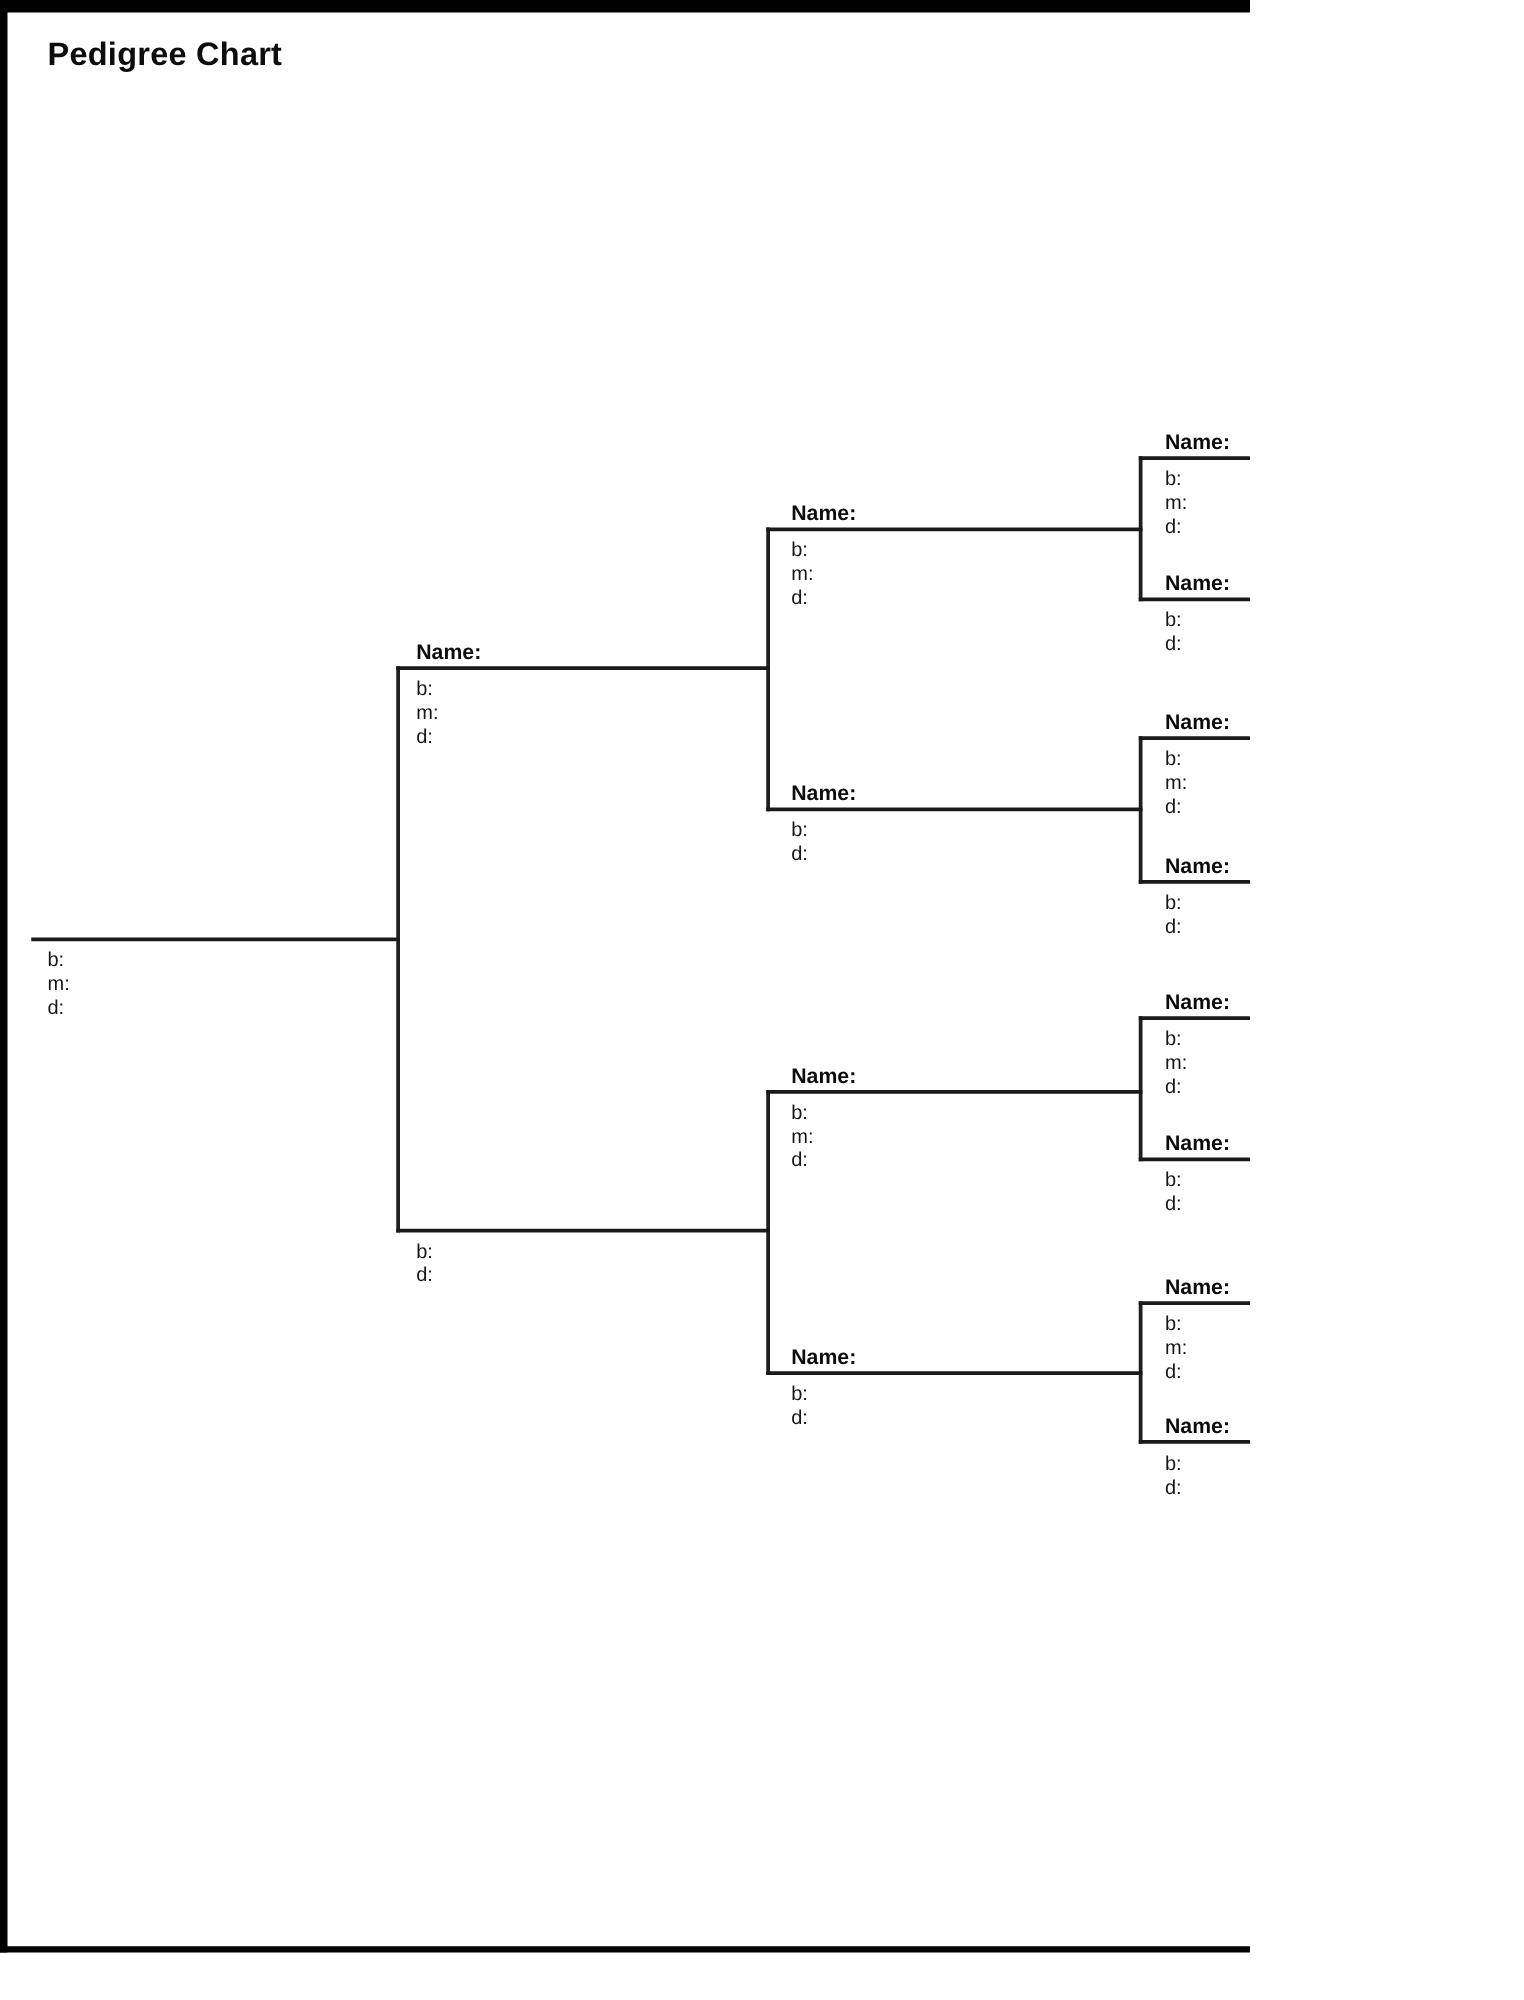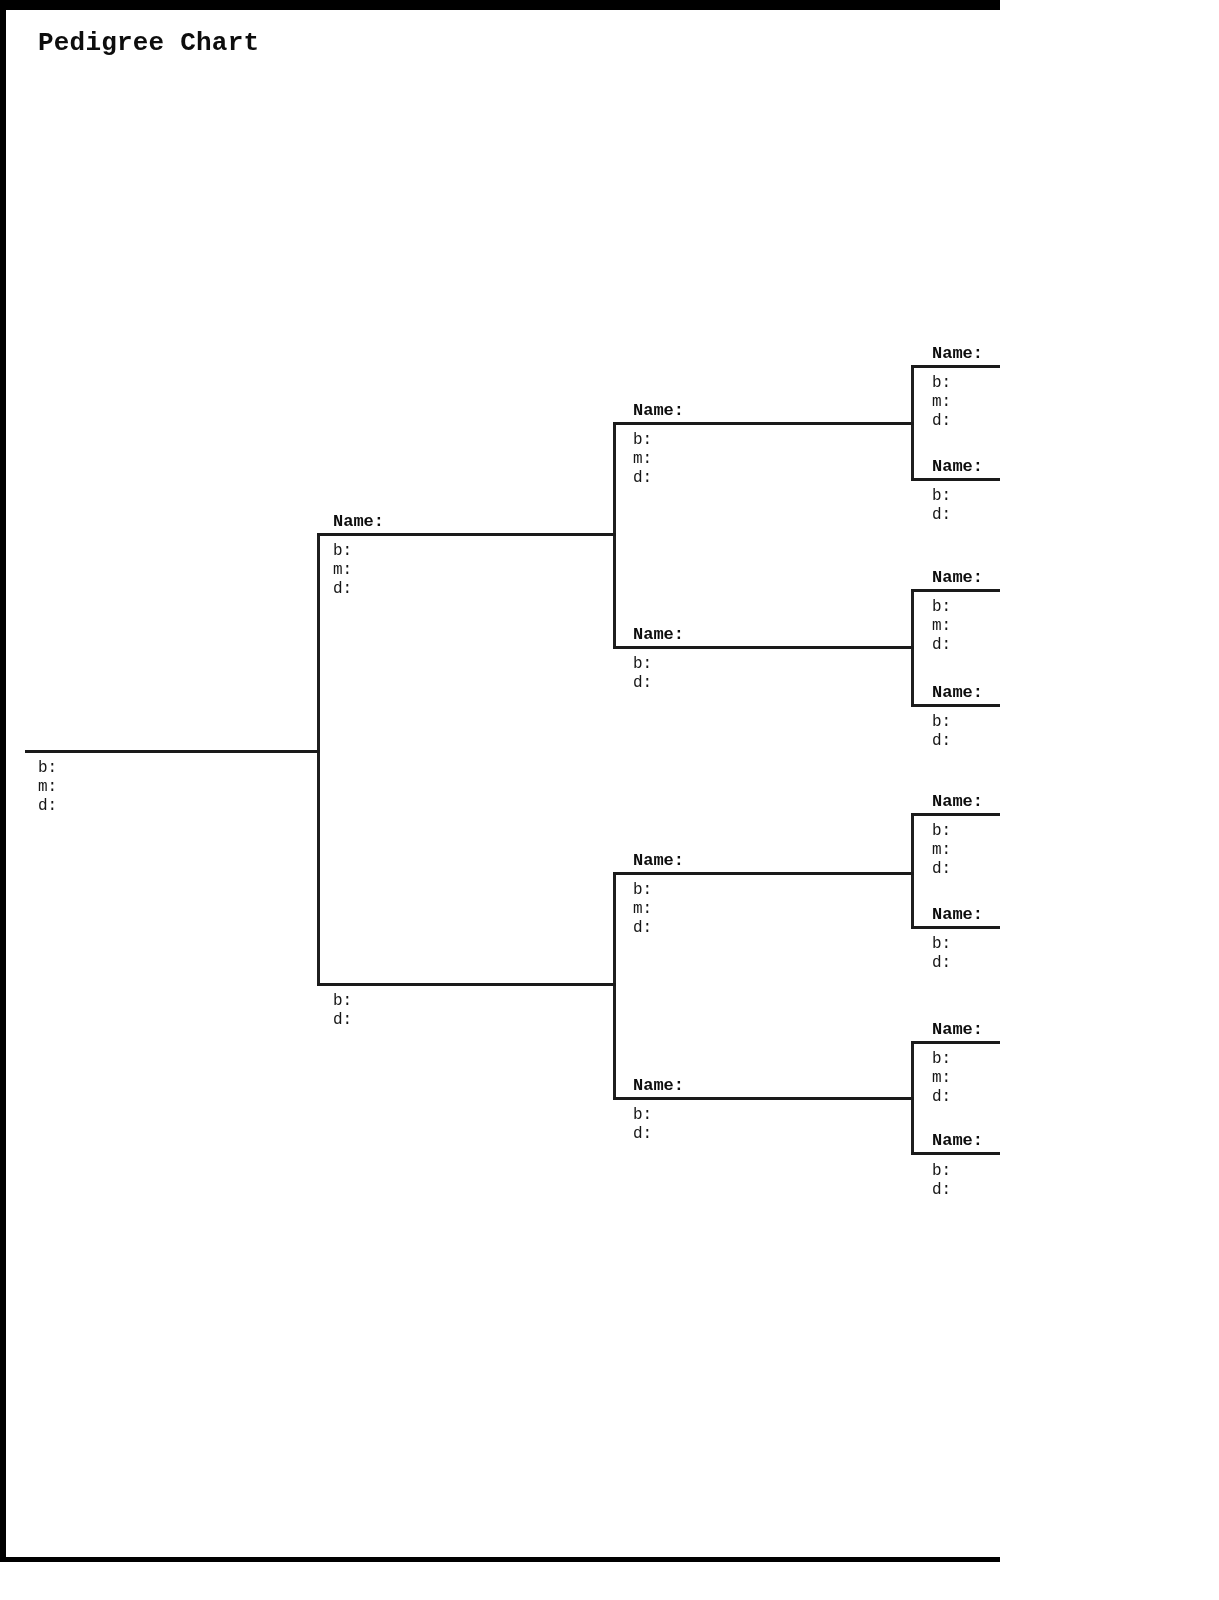--- a/index.html
+++ b/index.html
@@ -1,17 +1,17 @@
 <!DOCTYPE html>
 <html><head>
 <meta charset="utf-8">
 <style>
   html,body{margin:0;padding:0;background:#ffffff;}
   body{width:1219px;height:1600px;position:relative;font-family:"Liberation Sans","DejaVu Sans",sans-serif;color:#111;}
-  .page{position:relative;width:1000px;height:1600px;background:#fff;overflow:hidden;font-family:Liberation Mono, monospace;}
+  .page{position:relative;width:1000px;height:1600px;background:#fff;overflow:hidden;}
   .frame{position:absolute;background:#000;}
   .title{position:absolute;left:38px;top:28px;font-size:26px;font-weight:bold;color:#0d0d0d;letter-spacing:.2px;}
   .nm{position:absolute;font-size:17px;line-height:19px;font-weight:bold;color:#0d0d0d;white-space:nowrap;}
   .hl{position:absolute;height:3px;background:#1a1a1a;}
   .vl{position:absolute;width:3px;background:#1f1f1f;}
   .flds{position:absolute;font-size:16px;line-height:19px;color:#161616;}
   .flds span{display:block;white-space:nowrap;}
   .grp{display:contents;}
 </style>
 </head>

